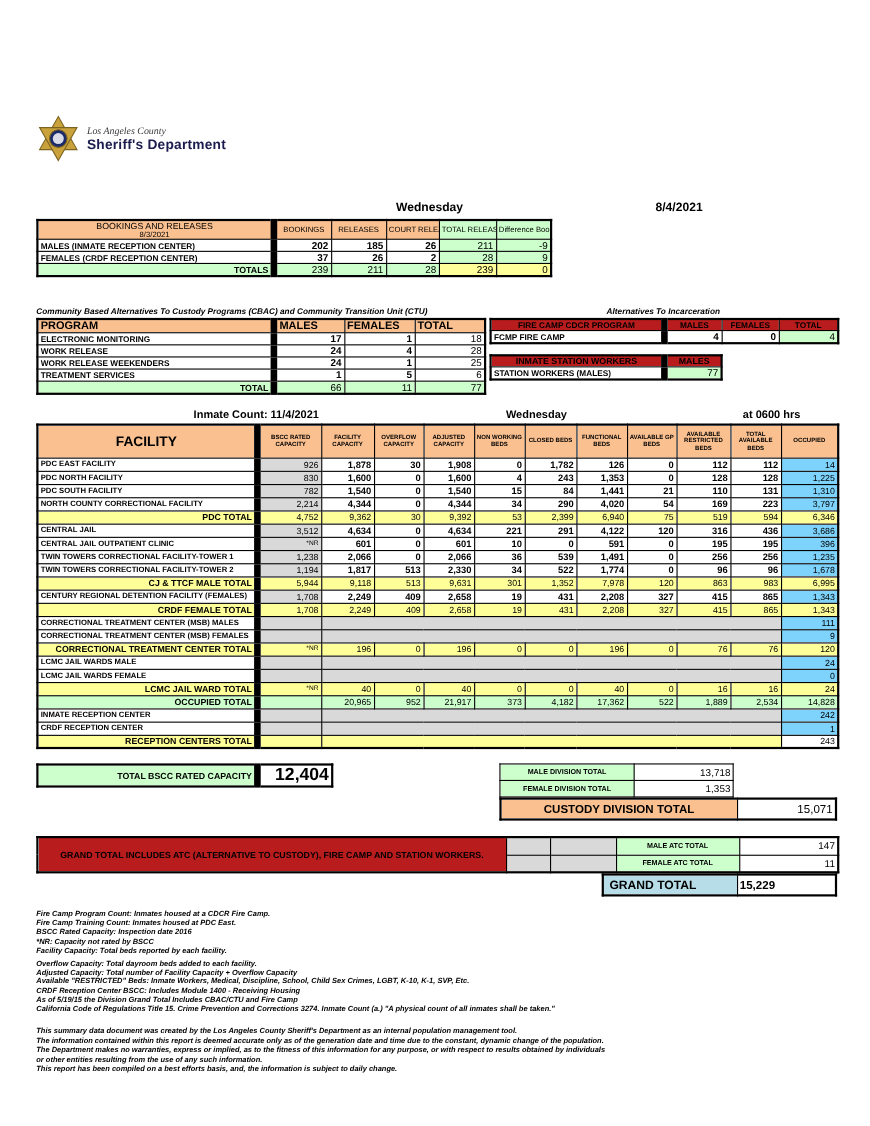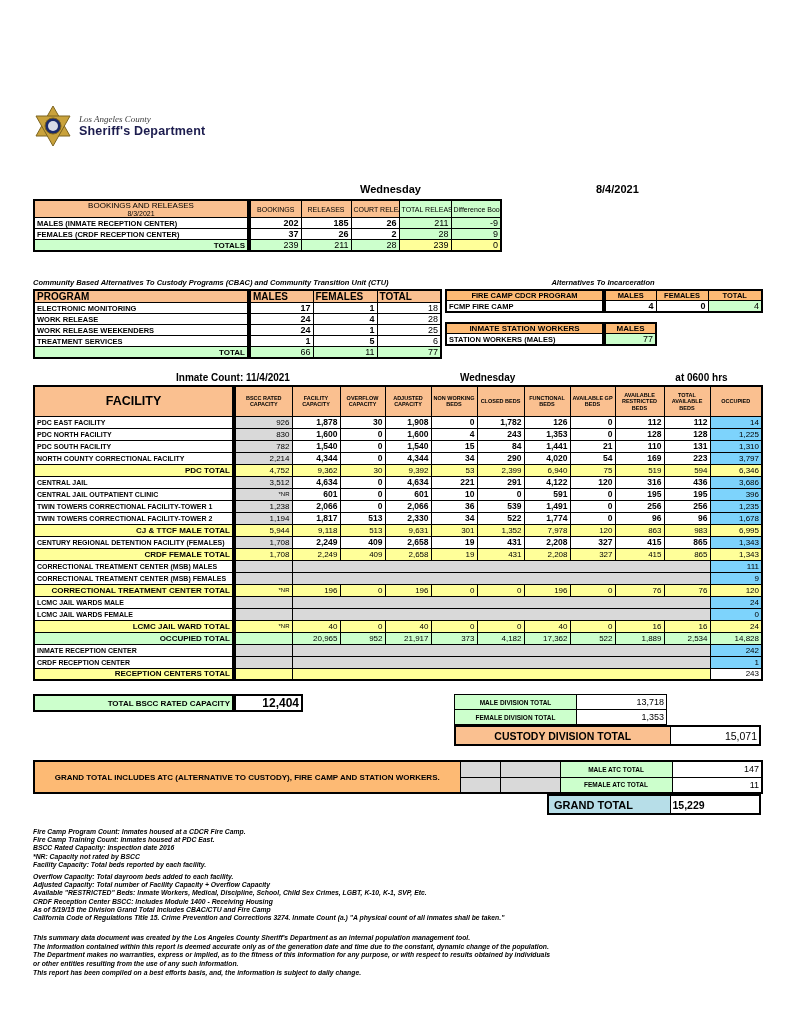--- a/index.html
+++ b/index.html
@@ -5,21 +5,21 @@
   *{box-sizing:border-box;margin:0;padding:0}
   html,body{background:#fff}
   body{width:791px;height:1024px;font-family:"Liberation Sans",sans-serif;color:#000;overflow:hidden}
   .page{width:791px;height:1024px;padding:104px 30px 0 33px;position:relative}
   
   .peach{background:#FAC090}
   .green{background:#CCFFCC}
   .yellow{background:#FFFF99}
   .blue{background:#7dd3fc}
   .teal{background:#B7DEE8}
-  .tan{background:#fdba74}
+  .tan{background:#b91c1c}
   .gray{background:#D9D9D9}
   table{border-collapse:collapse;table-layout:fixed}
   td,th{border:1px solid #000;overflow:hidden;white-space:nowrap;padding:0 2px;font-size:8px;vertical-align:middle}
   .outer{border:2px solid #000}
   
   .logo{display:flex;align-items:flex-start;height:62px}
   .logo-text{margin-left:6px;margin-top:10px}
   .agency-small{font-family:"Liberation Serif",serif;font-style:italic;font-size:9px;color:#3a3a3a}
   .agency-bold{font-size:12.5px;font-weight:bold;color:#1c1c4e;letter-spacing:.2px}
   .doc-title{text-align:center;font-size:15px;font-weight:bold;margin-top:14px}
@@ -27,21 +27,21 @@
   .dateline .wd{margin-left:327px}
   .dateline .dt{margin-left:175px}
   
   .bookings{margin-top:4px;width:467px}
   .bookings th{font-size:7px;font-weight:normal;text-align:center}
   .bookings .hl1{font-size:8px}
   .lbl{font-weight:bold;font-size:7.5px;text-align:left}
   .num{text-align:right;font-size:9px}
   .b{font-weight:bold}
   .tot-lbl{font-weight:bold;font-size:8px;text-align:right}
-  .b-left{border-left:4px solid #000000}
+  .b-left{border-left:6px solid #000000}
   
   .midflex{display:flex;margin-top:26px}
   .sec-title{font-size:7.5px;font-weight:bold;font-style:italic;margin-bottom:2px}
   .cbac{width:407px}
   .cbac th{font-size:10px;font-weight:bold;text-align:left}
   .ati{margin-left:auto;width:316px}
   .ati .sec-title{text-align:center}
   .atitable{width:316px}
   .atitable th{font-size:7.5px;font-weight:bold;text-align:center}
   .sw{width:210px;margin-top:9px}
@@ -552,21 +552,21 @@
 
   <div class="sumflex">
     <table class="bscc-tot outer">
       <colgroup>
           <col style="width:200px">
           <col style="width:68px">
         </colgroup>
       <tbody>
         <tr>
           <td class="green tot-lbl">TOTAL BSCC RATED CAPACITY</td>
-          <td class="num b b-left" style="font-size:12px">12,404</td>
+          <td class="num b b-left" style="font-size:16px">12,404</td>
         </tr>
       </tbody>
     </table>
 
     <div class="divtot">
       <table>
         <colgroup>
             <col style="width:122px">
             <col style="width:90px">
           </colgroup>

